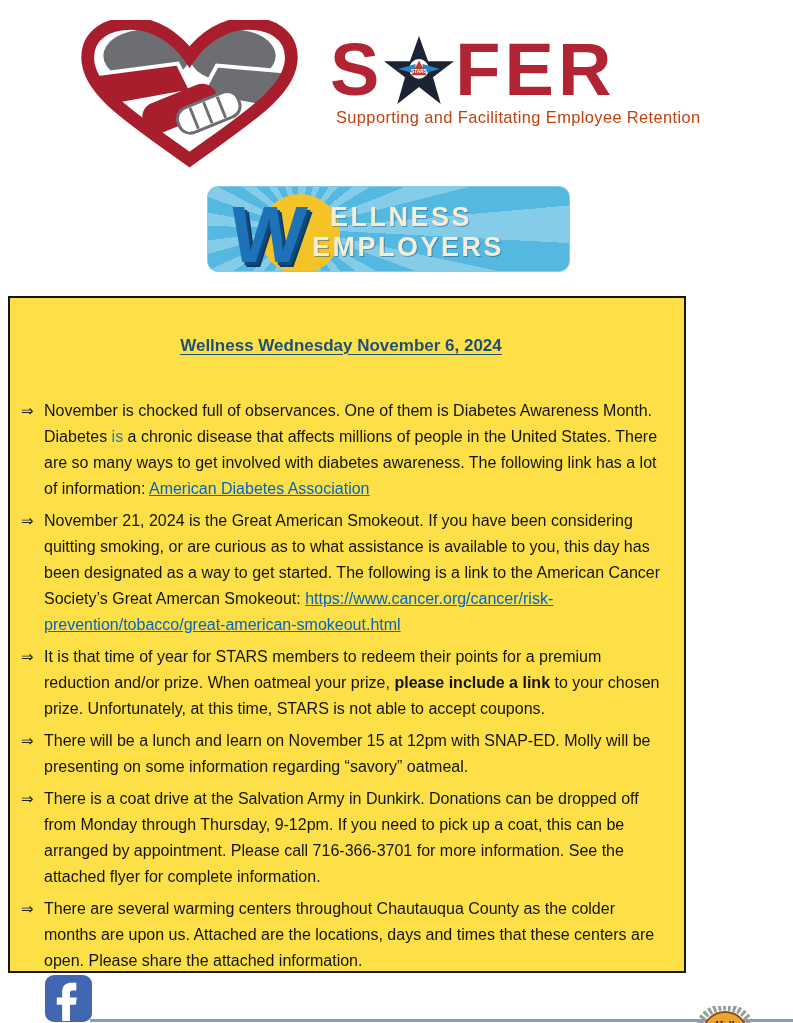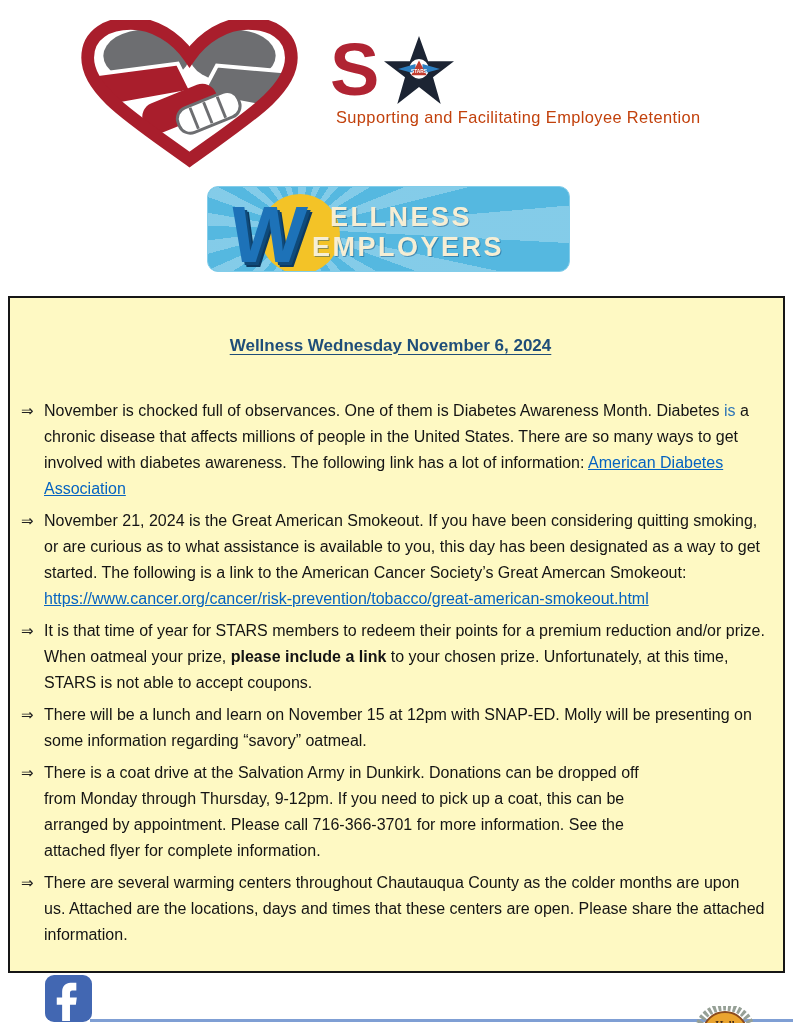--- a/index.html
+++ b/index.html
@@ -25,22 +25,22 @@
             border-radius:50%; background:#f3c327; }
   .banner .w { position:absolute; left:22px; top:2px; font-size:80px; font-weight:800;
             color:#1d72b8; transform:skewX(-5deg);
             text-shadow:3px 3px 0 #0f4a7a, 5px 5px 0 #0c3a61; }
   .banner .l1 { position:absolute; left:122px; top:15px; }
   .banner .l2 { position:absolute; left:104px; top:45px; }
   .banner .bt { font-size:27px; font-weight:800; color:#f6eed4; letter-spacing:2.5px;
             text-shadow:1px 1px 0 rgba(15,74,122,0.45);text-align:right; }
 
   
-  .content-box { position:absolute; left:8px; top:296px; width:777px; height:677px;
-            border:2px solid #161616; background:#fef9c3; padding:38px 18px 0 6px; }
+  .content-box { position:absolute; left:8px; top:296px; width:678px; height:677px;
+            border:2px solid #161616; background:#fde047; padding:38px 18px 0 6px; }
   .doc-title { text-align:center; color:#1f4e79; font-weight:bold; font-size:17px;
             text-decoration:underline; text-underline-offset:3px; margin-bottom:42px; }
   .bullet { display:flex; margin-bottom:6px; }
   .arrow { flex:none; width:28px; padding-left:5px; font-size:15px; color:#222;
             line-height:26px; }
   .btext { font-size:16px; line-height:26px; color:#141414; max-width:722px; }
   .btext.narrow { max-width:604px; }
   .seg-link { color:#0563c1; text-decoration:underline; cursor:pointer; }
   .seg-blue { color:#2e75b6; }
   .seg-bold { font-weight:bold; }
@@ -85,20 +85,21 @@
   <div class="brand">
     <span class="ltr">S</span>
     <svg class="star" viewBox="0 0 100 100">
       <polygon points="50,0 63,36 100,36 70,59 81,97 50,73 19,97 30,59 0,36 37,36" fill="#1c2433"></polygon>
       <circle cx="50" cy="47" r="15" fill="#ffffff" stroke="#1c2433" stroke-width="2"></circle>
       <polygon points="20,47 45,40 45,54" fill="#2d7fc1"></polygon>
       <polygon points="80,47 55,40 55,54" fill="#2d7fc1"></polygon>
       <polygon points="50,35 61,56 39,56" fill="#c23b2e"></polygon>
       <text x="50" y="53" font-size="7" font-weight="bold" fill="#ffffff" text-anchor="middle">STARS</text>
     </svg>
+    <span class="ltr">FER</span>
   </div>
 
   <div class="tagline">Supporting and Facilitating Employee Retention</div>
 </div>
 
 <div class="banner">
   <div class="rays"></div>
   <div class="sun"></div>
   <div class="w">W</div>
   <div class="l1 bt">ELLNESS</div>

